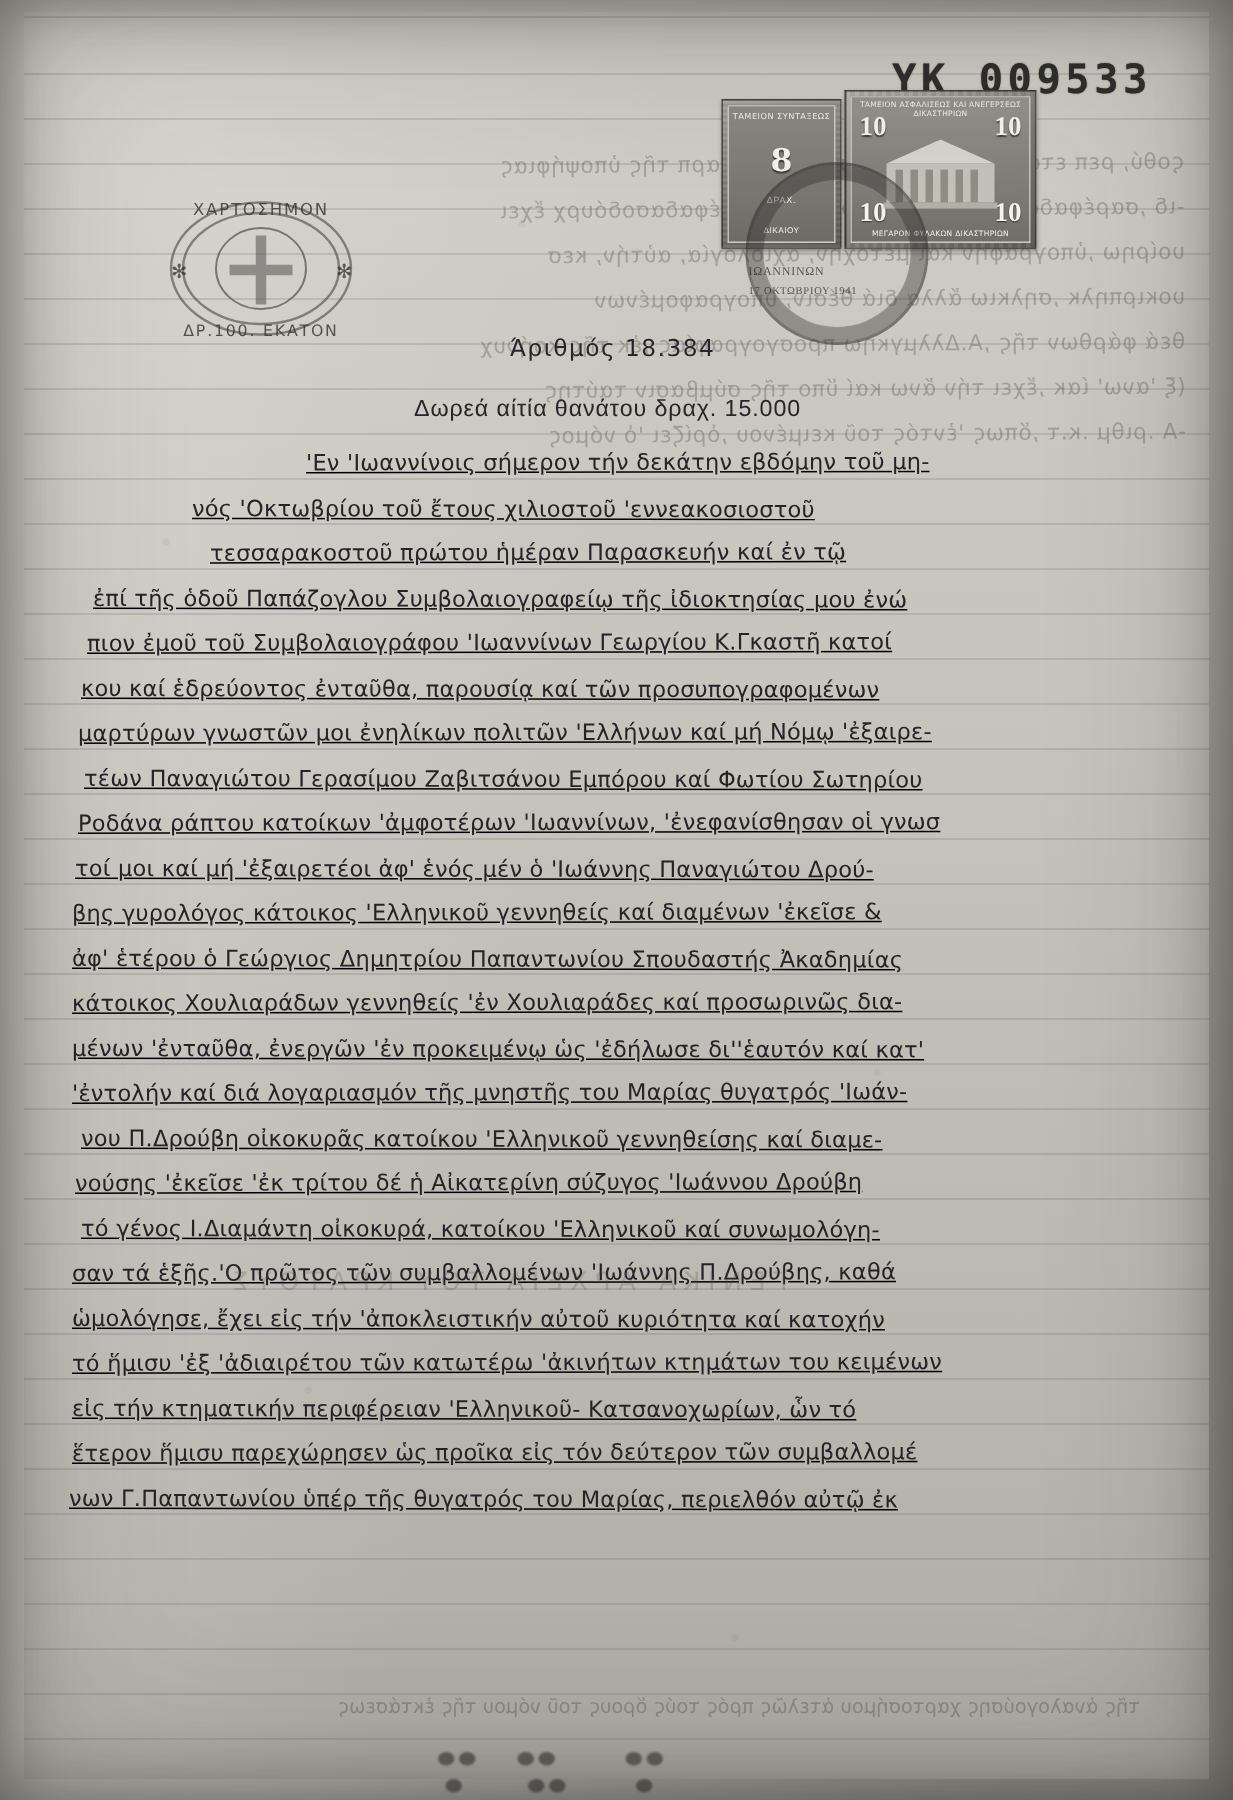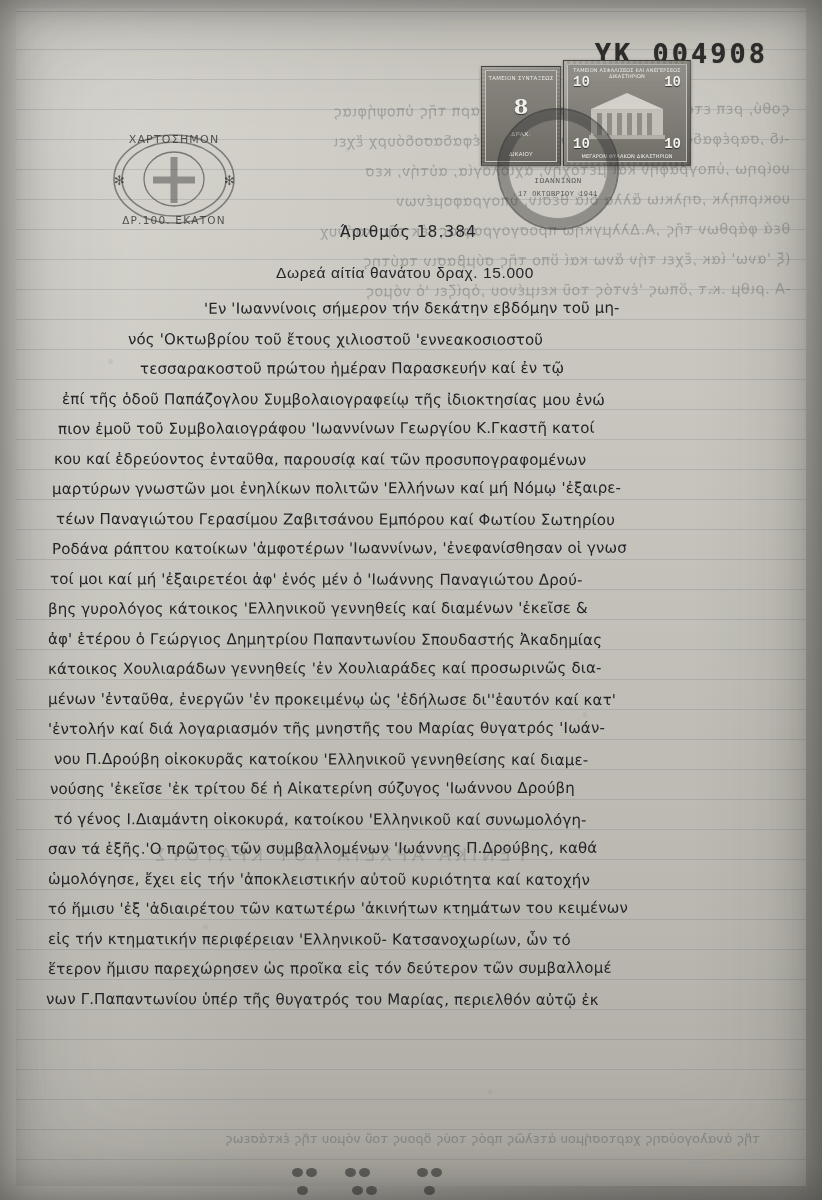--- a/index.html
+++ b/index.html
@@ -225,24 +225,24 @@
     bottom: 2px;
     left: 0; right: 0;
     text-align: center;
     font-size: 5px;
     color: #f0f0ea;
     letter-spacing: 0.2px;
     font-family: "DejaVu Sans", sans-serif;
   }
   .stamp-10 .corner {
     position: absolute;
-    font-size: 14px;
+    font-size: 18px;
     font-weight: bold;
     color: #f4f4ee;
-    font-family: Liberation Mono, monospace;
+    font-family: Liberation Serif, serif;
     text-shadow: 0 1px 1px rgba(0,0,0,0.6);
   }
   .stamp-10 .c-tl { top: 9px; left: 5px; }
   .stamp-10 .c-tr { top: 9px; right: 5px; }
   .stamp-10 .c-bl { bottom: 9px; left: 5px; }
   .stamp-10 .c-br { bottom: 9px; right: 5px; }
   .bldg {
     position: absolute;
     left: 50%;
     top: 50%;
@@ -257,24 +257,24 @@
     width: 118px;
     height: 118px;
     border-radius: 50%;
     border: 2px solid rgba(45,45,45,0.55);
     box-shadow: inset 0 0 0 9px rgba(0,0,0,0.03), inset 0 0 0 10px rgba(45,45,45,0.35);
     pointer-events: none;
   }
   .cancel .ctext {
     position: absolute;
     left: 0; right: 0;
-    text-align: center;
+    text-align: left;
     font-size: 8px;
     color: rgba(40,40,40,0.72);
-    font-family: Liberation Mono, monospace;
+    font-family: Liberation Serif, serif;
     letter-spacing: 0.5px;
   }
   .cancel .ct1 { top: 66px; }
   .cancel .ct2 { top: 80px; font-size: 7px; }
 
   
   .doc-number {
     position: absolute;
     left: 340px;
     top: 223px;
@@ -291,20 +291,21 @@
     font-size: 15.5px;
     color: #26262a;
     letter-spacing: 0.6px;
   }
 
   .body {
     position: absolute;
     left: 44px;
     top: 294px;
     width: 736px;
+    text-decoration: underline;
   }
   .body .line {
     height: 30px;
     line-height: 30px;
     font-family: "DejaVu Sans", sans-serif;
     font-size: 15px;
     color: #242428;
     letter-spacing: 0.15px;
     white-space: nowrap;
     transform-origin: left center;
@@ -349,21 +350,21 @@
       <div>υοίρηω ,ὐπογραφήν καί μετοχήν, ἀχιολογία, αὐτήν, κεσ</div>
       <div>υοκιρπηλκ ,σηλκιω ἄλλα διά θέσιν, ὑπογραφομένων</div>
       <div>θεά φάρθων τῆς ,Α.Δλλμγκηω προσγογραφίας ,ἐκ τῆς κοήνυχ</div>
       <div>(ξ 'ανω' ίακ ,ἔχει τήν ἄνω καί ὕπο τῆς σύμβασιν ταύτης</div>
       <div>-Α .ριθμ .κ.τ ,ὅπως 'ἐντός τοῦ κειμένου ,ὁρίζει 'ὁ νόμος</div>
     </div>
 
     <div class="grain"></div>
   </div>
 
-  <div class="ref-number">ΥΚ 004908</div>
+  <div class="ref-number">ΥΚ 009533</div>
 
   <div class="seal">
     <svg width="148" height="102" viewBox="0 0 148 102">
       <g opacity="0.55" fill="none" stroke="#3a3a38" stroke-width="1.6">
         <ellipse cx="74" cy="52" rx="60" ry="44"></ellipse>
         <ellipse cx="74" cy="52" rx="52" ry="37"></ellipse>
       </g>
       <g opacity="0.6" fill="none" stroke="#3a3a38" stroke-width="1.3">
         <ellipse cx="74" cy="52" rx="30" ry="27"></ellipse>
         <path d="M74 30 L74 76 M53 53 L95 53" stroke-width="7" stroke="#3a3a38" opacity="0.75"></path>

